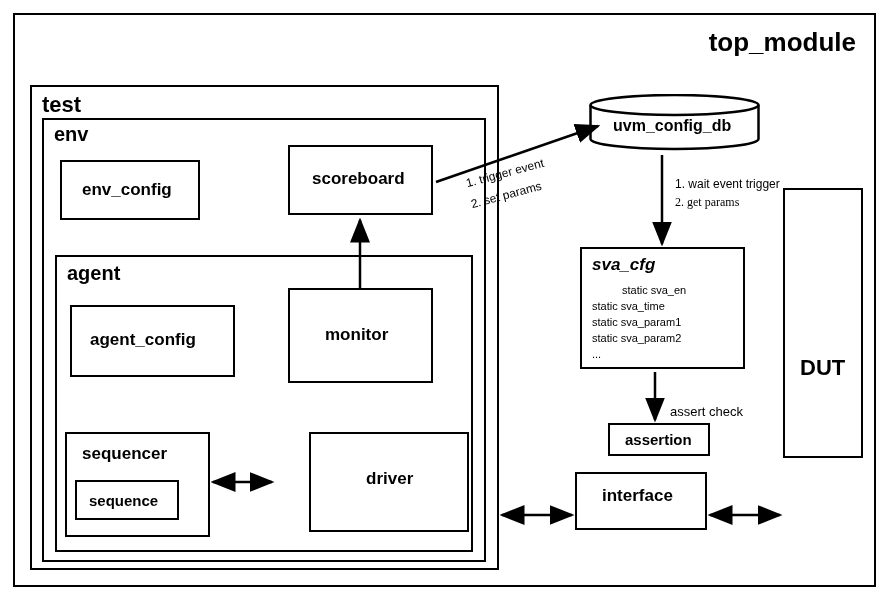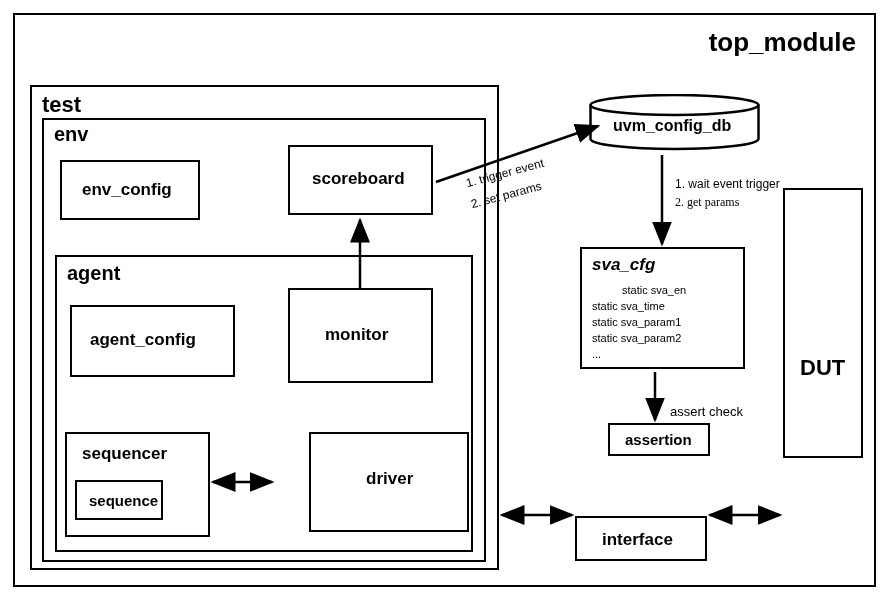--- a/index.html
+++ b/index.html
@@ -41,21 +41,21 @@
 </div>
 
 <div class="box" style="left:288px; top:288px; width:145px; height:95px;padding-left:38px;">
   <span class="label" style="left:35px; top:35px; font-size:17px;">monitor</span>
 </div>
 
 <div class="box" style="left:65px; top:432px; width:145px; height:105px;">
   <span class="label" style="left:15px; top:10px; font-size:17px;">sequencer</span>
 </div>
 
-<div class="box" style="left:75px; top:480px; width:88px; height:40px;">
+<div class="box" style="left:75px; top:480px; width:104px; height:40px;">
   <span class="label" style="left:12px; top:10px; font-size:15px;">sequence</span>
 </div>
 
 <div class="box" style="left:281px; top:432px; width:160px; height:100px;margin-left:28px;">
   <span class="label" style="left:55px; top:35px; font-size:17px;">driver</span>
 </div>
 
 <div style="position:absolute; left:588px; top:94px; width:173px; height:58px;">
   <svg width="173" height="58" viewBox="0 0 173 58">
     <ellipse cx="86.5" cy="11" rx="84" ry="10" fill="#fff" stroke="#000" stroke-width="2.5"></ellipse>
@@ -72,21 +72,21 @@
   <div class="small-text" style="left:10px; top:50px;">static sva_time</div>
   <div class="small-text" style="left:10px; top:66px;">static sva_param1</div>
   <div class="small-text" style="left:10px; top:82px;">static sva_param2</div>
   <div class="small-text" style="left:10px; top:98px;">...</div>
 </div>
 
 <div class="box" style="left:608px; top:423px; width:102px; height:33px;">
   <span class="label" style="left:15px; top:6px; font-size:15px;">assertion</span>
 </div>
 
-<div class="box" style="left:575px; top:516px; width:132px; height:45px;">
+<div class="box" style="left:575px; top:472px; width:132px; height:58px;">
   <span class="label" style="left:25px; top:12px; font-size:17px;">interface</span>
 </div>
 
 <div class="box" style="left:783px; top:188px; width:80px; height:270px;">
   <span class="label" style="left:15px; top:165px; font-size:22px;">DUT</span>
 </div>
 
 <div class="small-text" style="left:465px; top:165px; transform: rotate(-15deg); font-size:12px;">1. trigger event</div>
 <div class="small-text" style="left:470px; top:187px; transform: rotate(-15deg); font-size:12px;">2. set params</div>
 <div class="small-text" style="left:675px; top:176px; font-size:12px;">1. wait event trigger</div>

